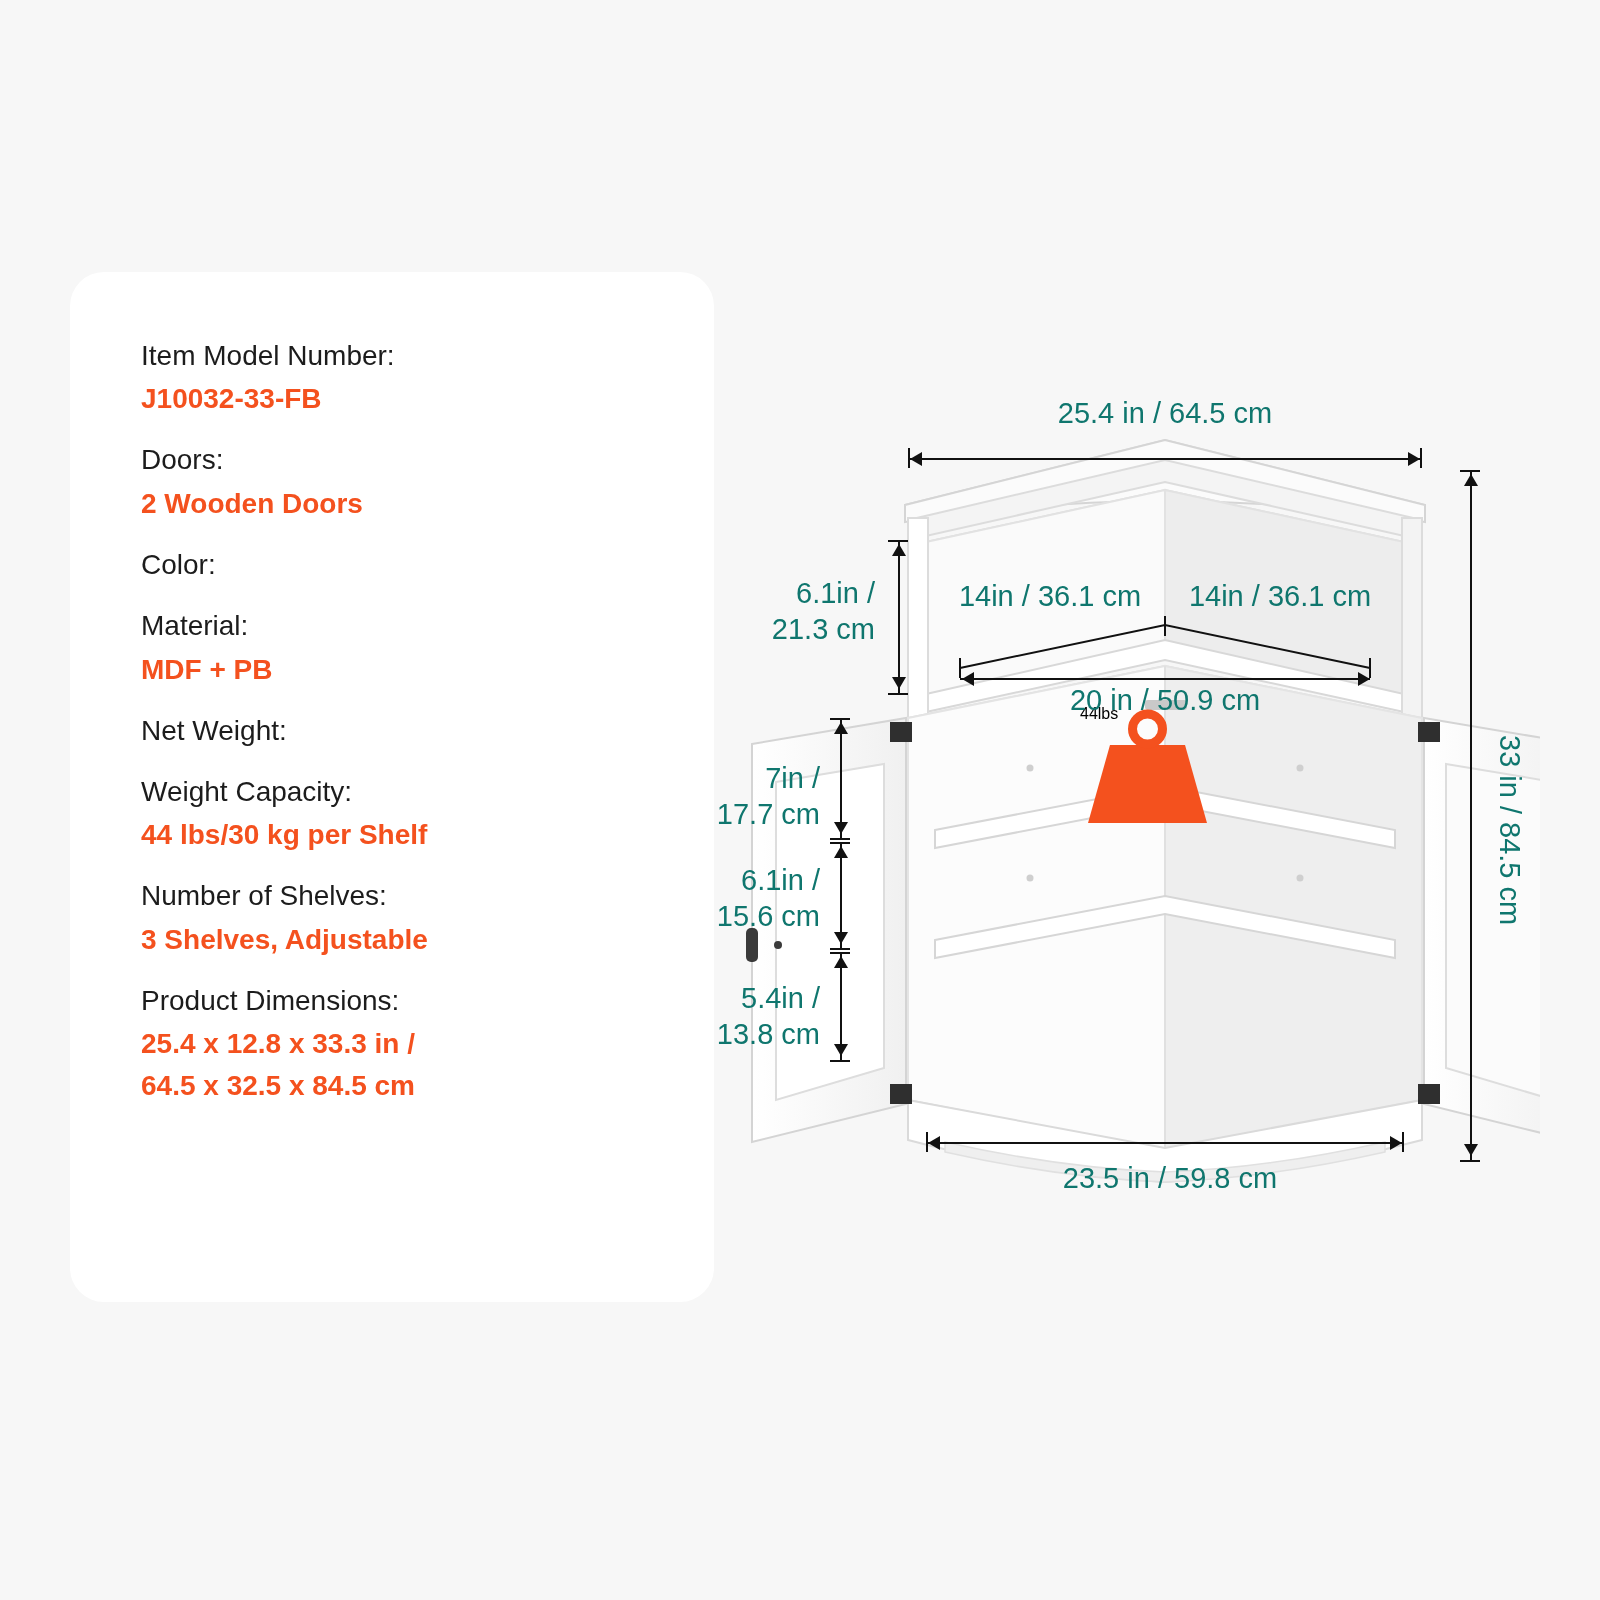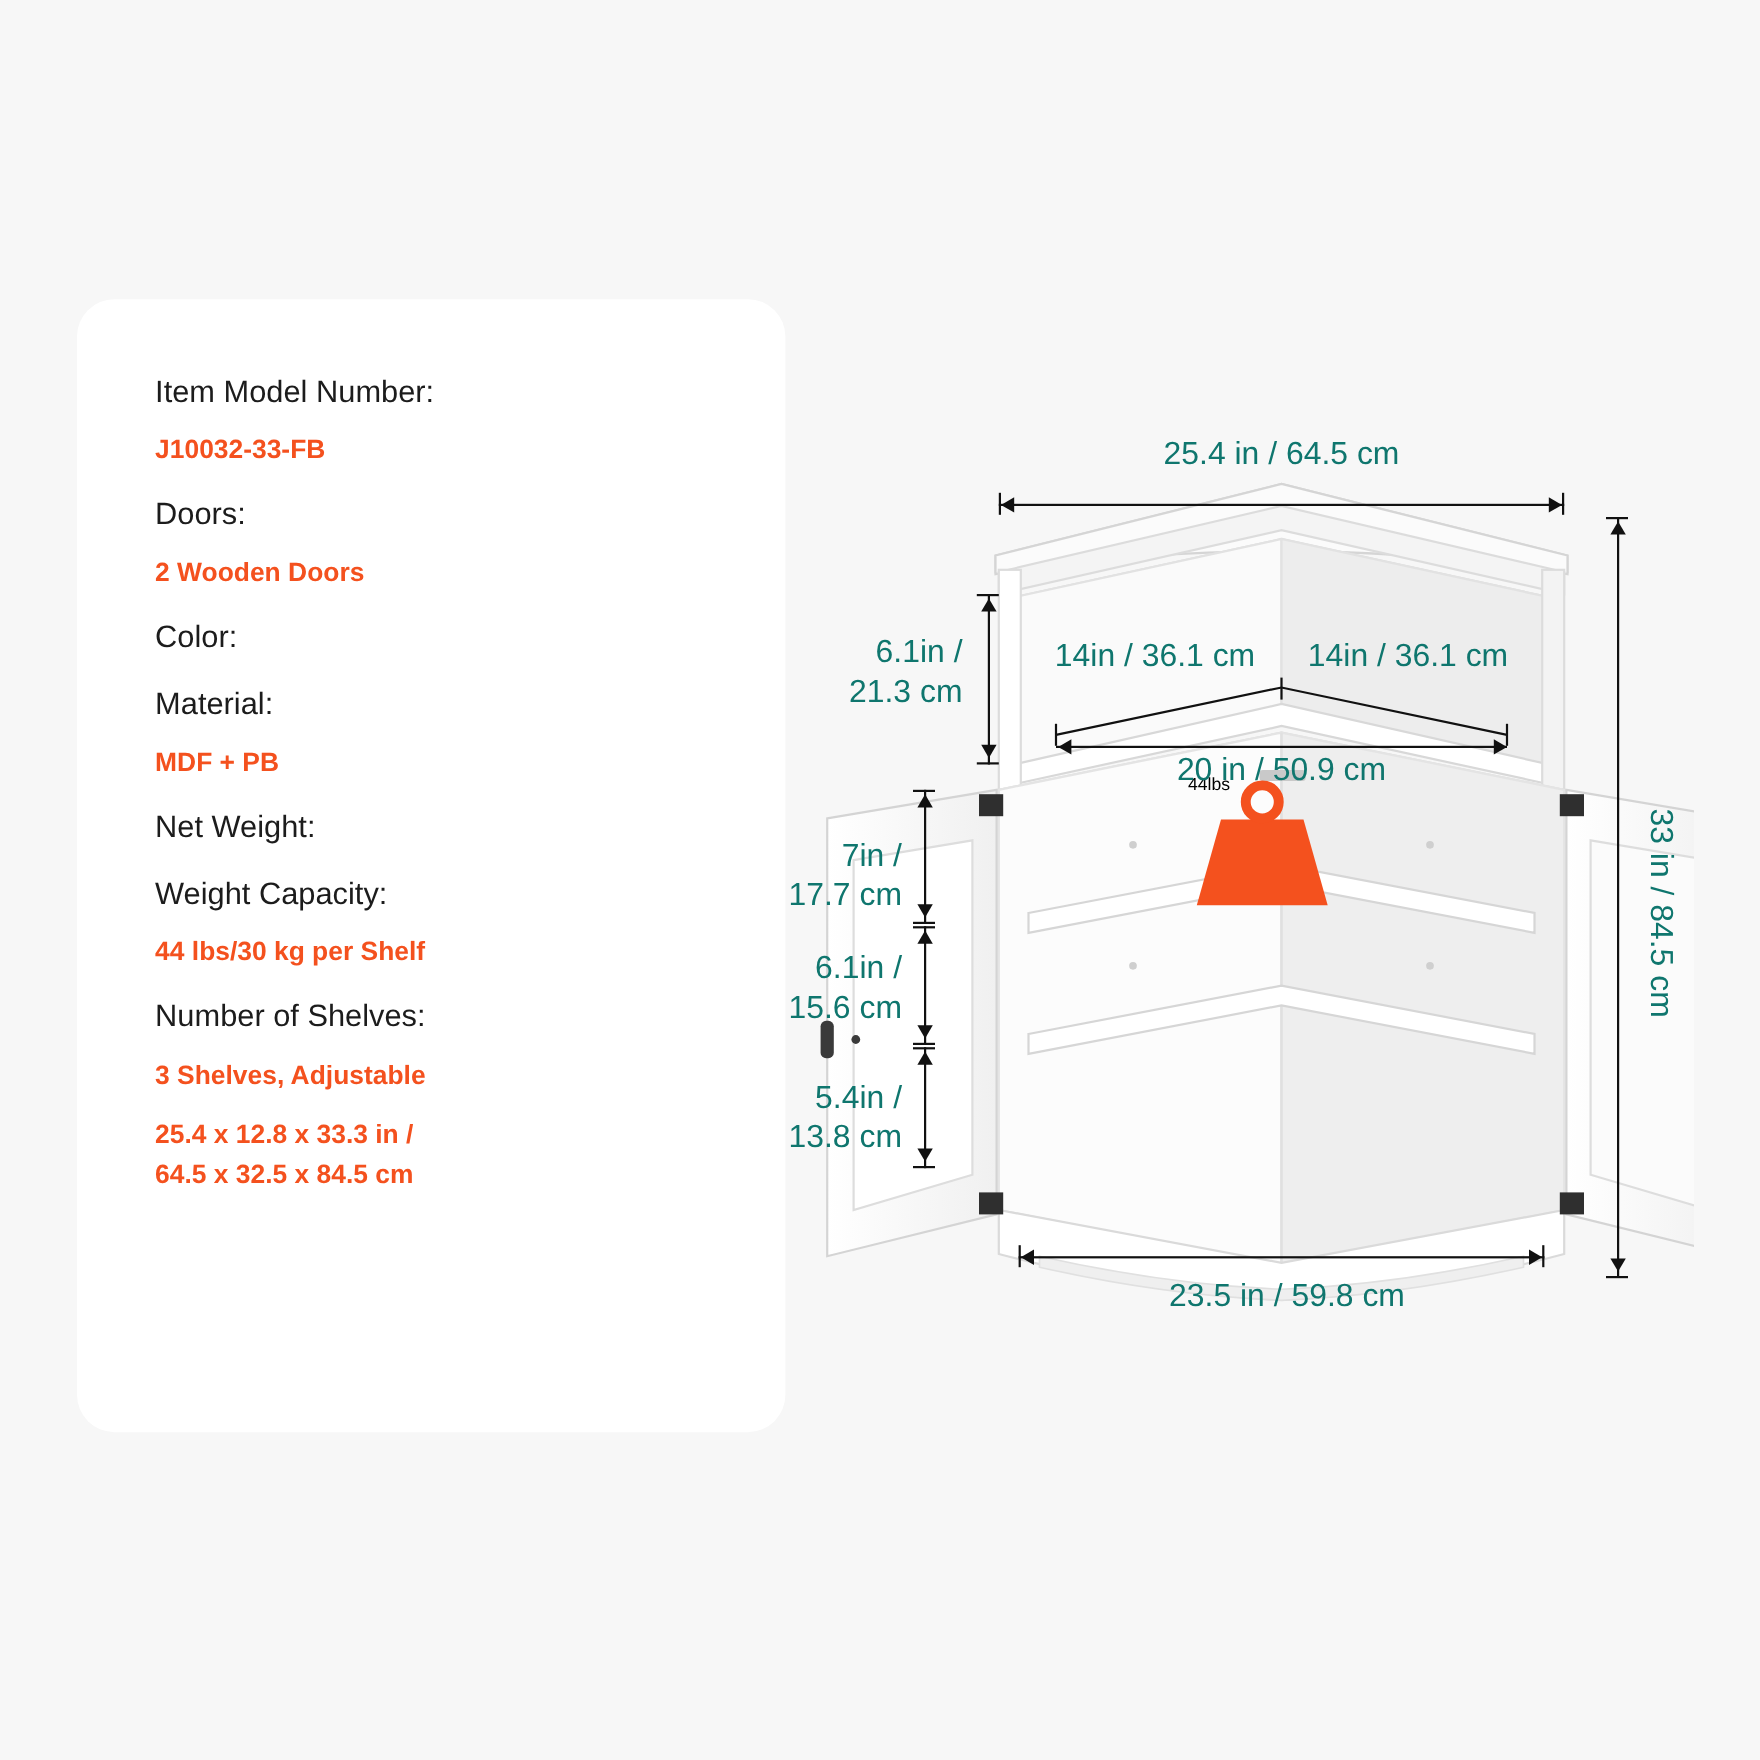--- a/index.html
+++ b/index.html
@@ -32,25 +32,25 @@
     right: 24px;
   }
   .spec-row { margin-bottom: 18px; }
   .spec-label {
     font-size: 28px;
     color: #1c1c1c;
     line-height: 1.55;
     font-weight: 400;
   }
   .spec-value {
-    font-size: 24px;
+    font-size: 28px;
     color: #f4511e;
     font-weight: bold;
     line-height: 1.5;
-    margin-top: 14px;
+    margin-top: 1px;
     white-space: pre-line;
   }
 
   
   #product-area {
     position: absolute;
     left: 730px;
     top: 400px;
     width: 810px;
     height: 830px;
@@ -144,20 +144,21 @@
       <div class="spec-label">Weight Capacity:</div>
       <div class="spec-value">44 lbs/30 kg per Shelf</div>
     </div>
 
     <div class="spec-row">
       <div class="spec-label">Number of Shelves:</div>
       <div class="spec-value">3 Shelves, Adjustable</div>
     </div>
 
     <div class="spec-row">
+      <div class="spec-label">Product Dimensions:</div>
       <div class="spec-value">25.4 x 12.8 x 33.3 in /
 64.5 x 32.5 x 84.5 cm</div>
     </div>
 
   </div>
 </div>
 
 <div id="product-area">
 
   <svg id="cabinet" viewBox="0 0 810 830">

